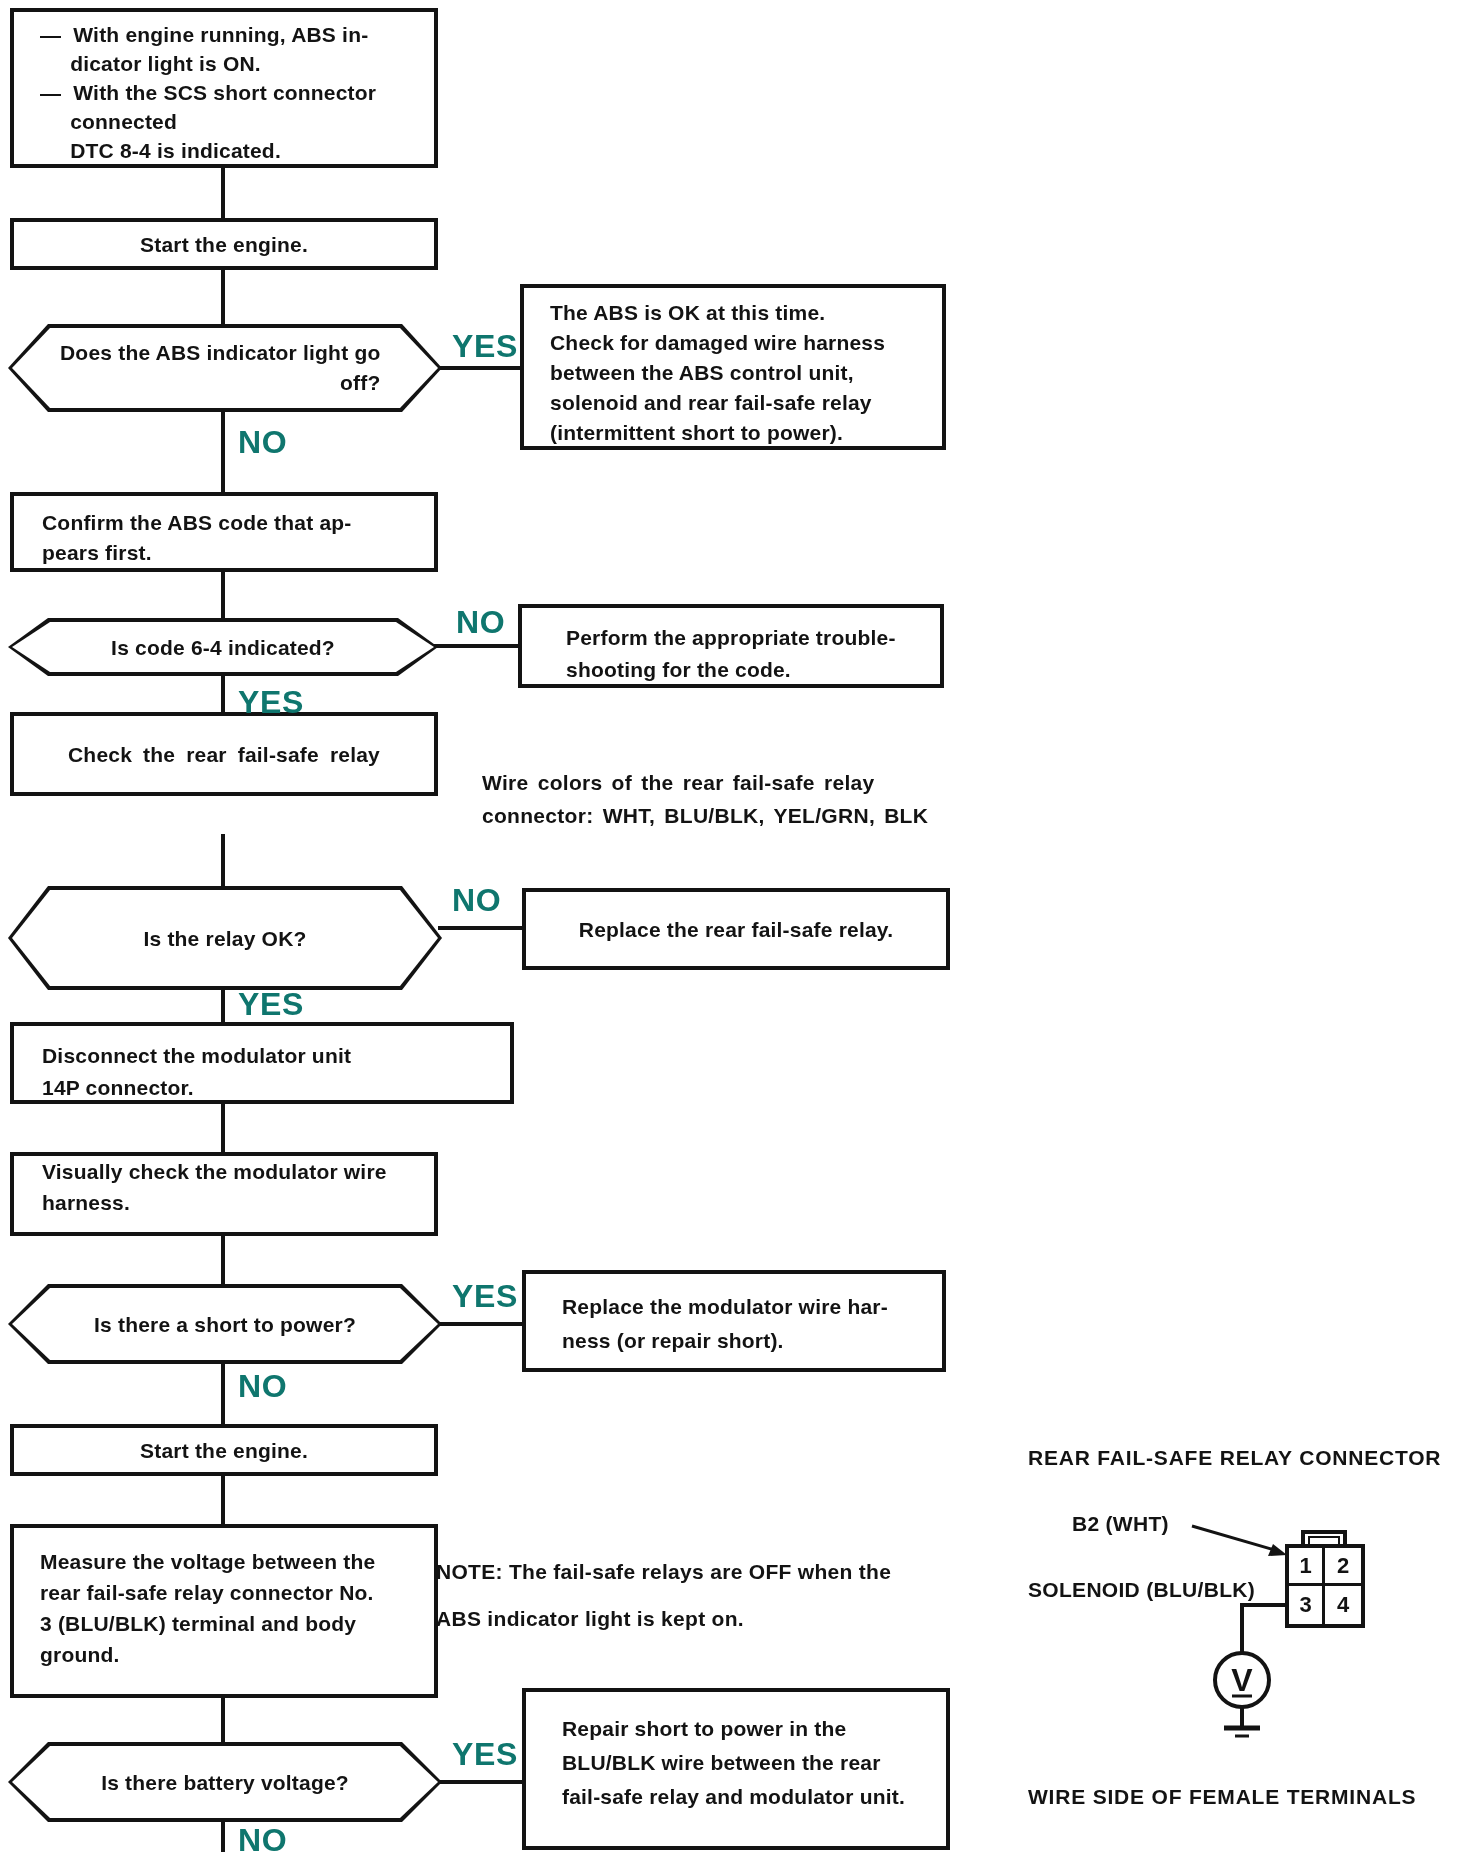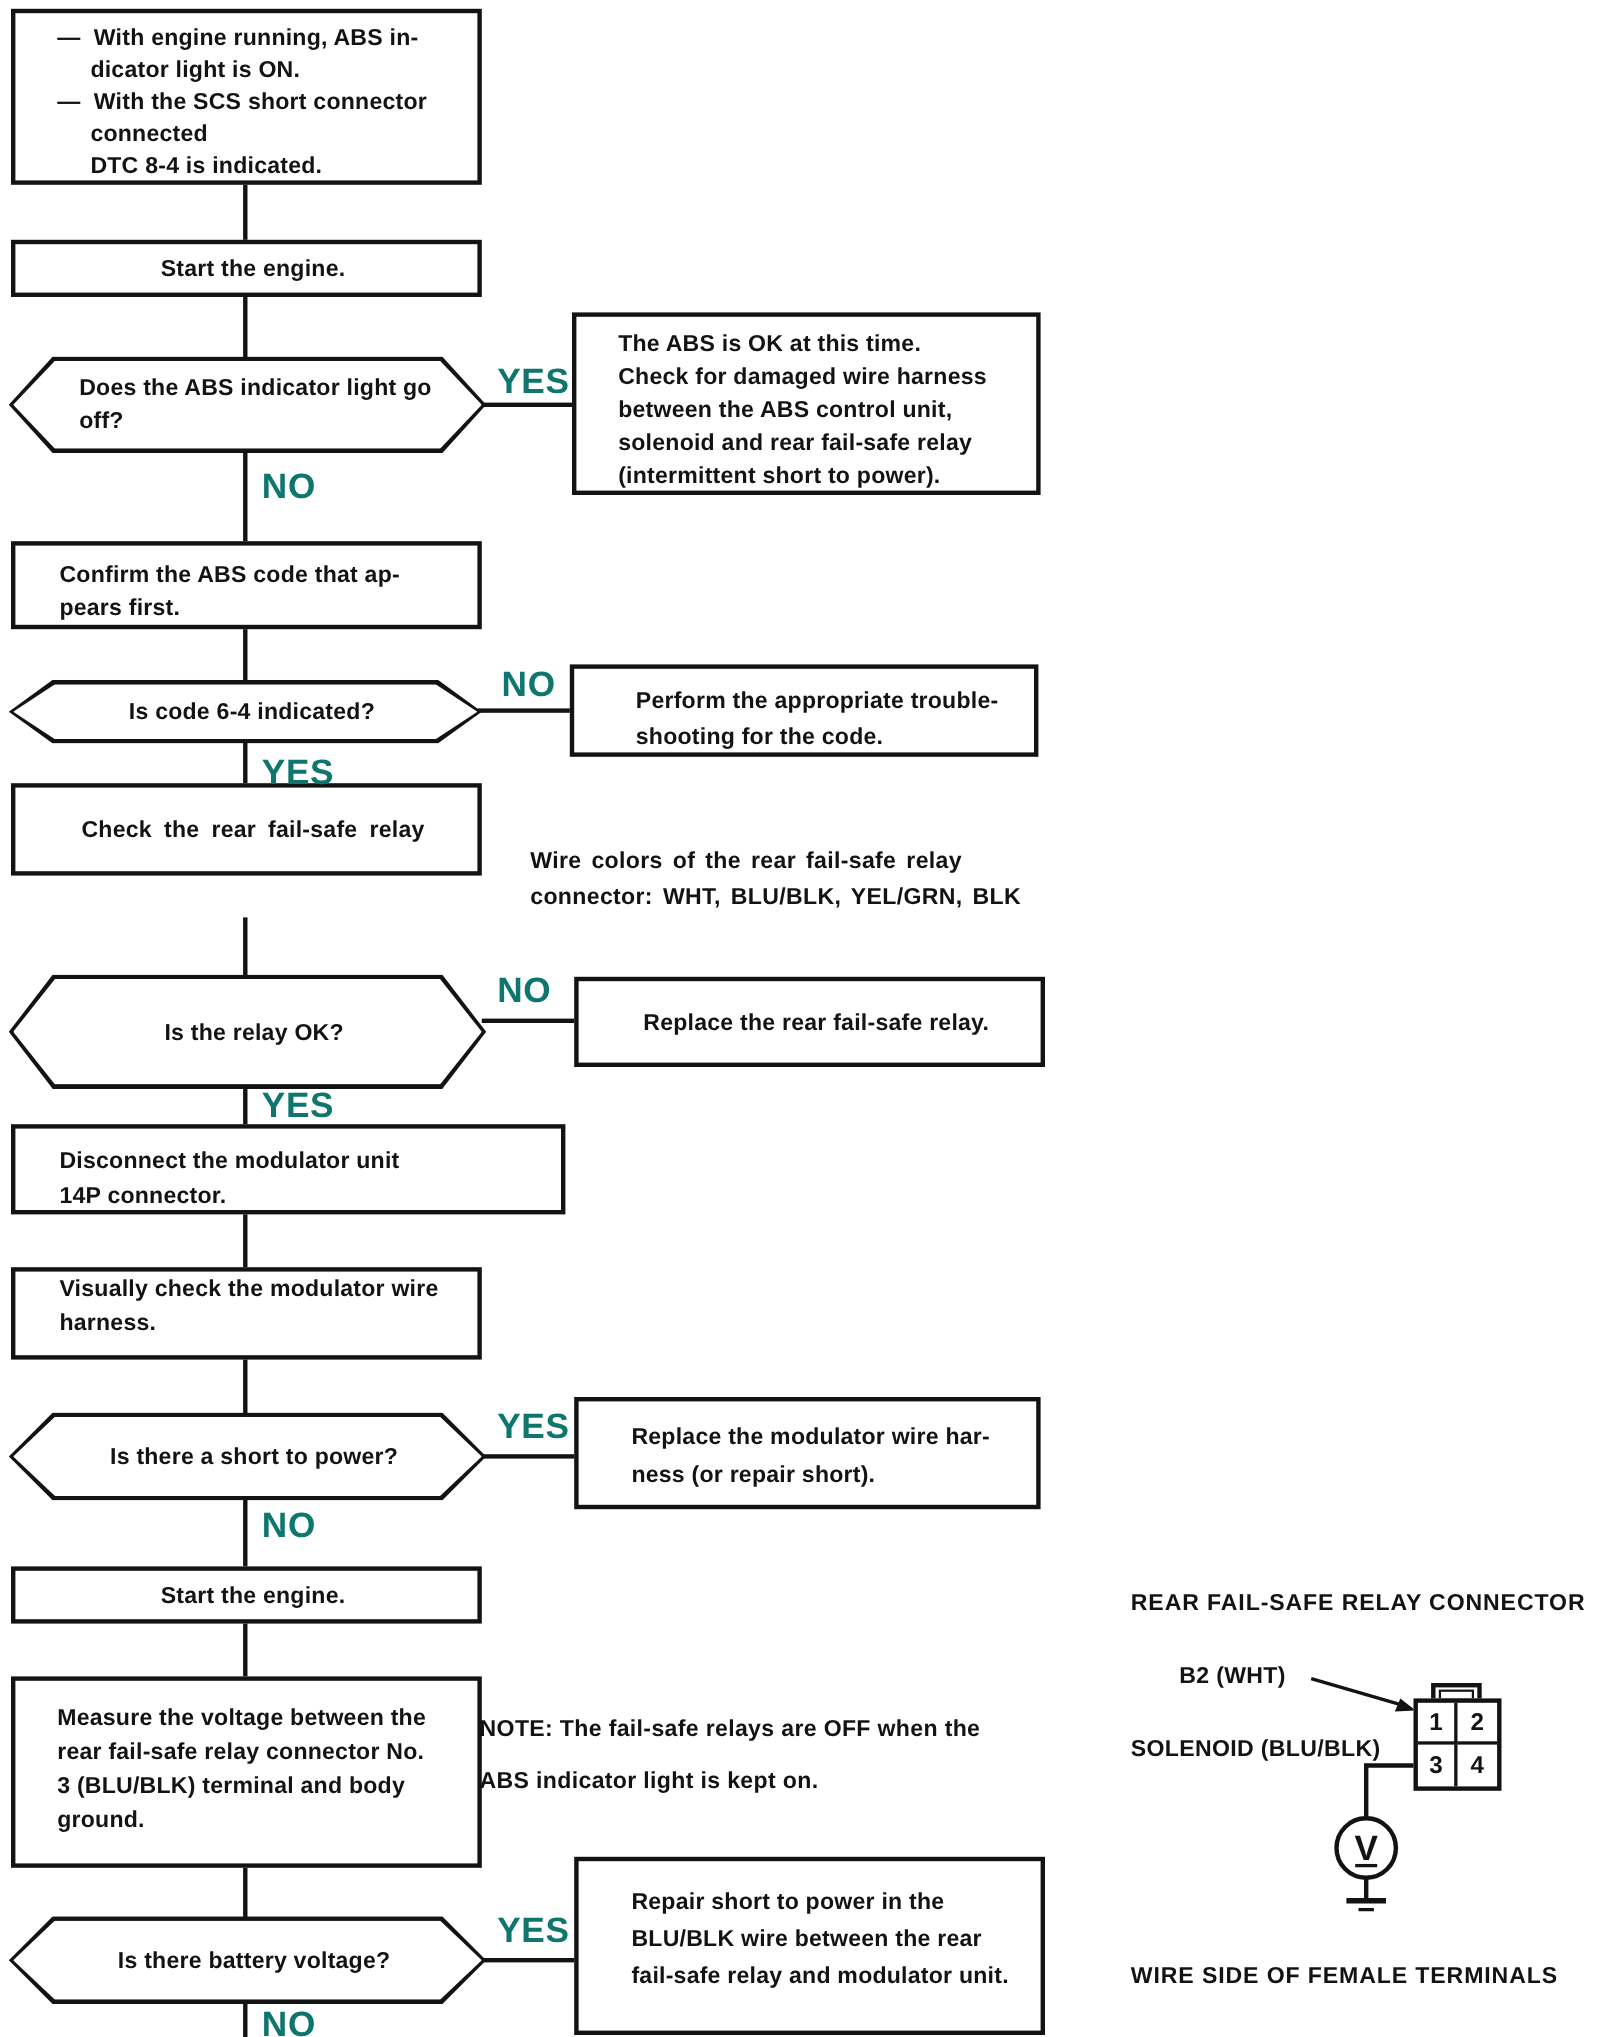--- a/index.html
+++ b/index.html
@@ -1,25 +1,25 @@
 <!DOCTYPE html>
 <html><head>
 <meta charset="utf-8">
 <style>
   html,body{margin:0;padding:0;background:#e8e8e8;}
   .page{position:relative;width:1472px;height:1852px;background:#ffffff;overflow:hidden;
         font-family:"Liberation Sans",sans-serif;}
   
   .node{position:absolute;border:4px solid #131313;background:#fff;box-sizing:border-box;z-index:2;}
   .node.center{display:flex;align-items:center;justify-content:center;}
-  .txt{font-weight:700;font-size:21px;line-height:29px;color:#131313;white-space:pre;letter-spacing:.2px;margin-left:12px;}
+  .txt{font-weight:700;font-size:21px;line-height:29px;color:#131313;white-space:pre;letter-spacing:.2px;}
   .lh30{line-height:30px}.lh31{line-height:31px}.lh32{line-height:32px}.lh34{line-height:34px}
   
   .hex{position:absolute;background:#131313;z-index:2;
-       clip-path:polygon(0 50%,40px 0,calc(100% - 40px) 0,100% 50%,calc(100% - 40px) 100%,40px 100%);}
+       clip-path:polygon(0 50%,40px 0,calc(100% - 40px) 0,100% 50%,calc(100% - 40px) 100%,40px 100%);text-align:right;}
   .hex-in{position:absolute;inset:4px;background:#fff;display:flex;align-items:center;justify-content:center;
        clip-path:polygon(0 50%,38px 0,calc(100% - 38px) 0,100% 50%,calc(100% - 38px) 100%,38px 100%);}
   .hex-in.left{justify-content:flex-start;padding-left:48px;}
   
   .vline{position:absolute;width:4px;background:#131313;z-index:1;}
   .hline{position:absolute;height:4px;background:#131313;z-index:1;}
   
   .branch{position:absolute;font-weight:700;font-size:32px;color:#0f766e;letter-spacing:.6px;z-index:3;}
   
   .caption{position:absolute;font-weight:700;font-size:21px;color:#131313;letter-spacing:.3px;white-space:pre;z-index:2;}

